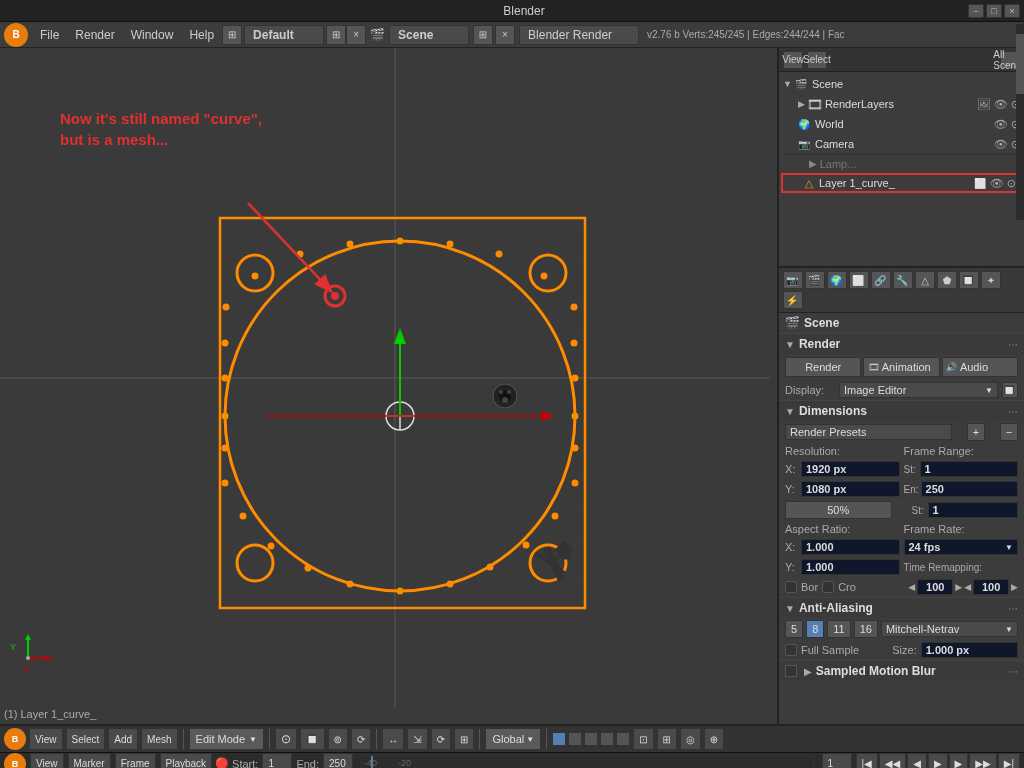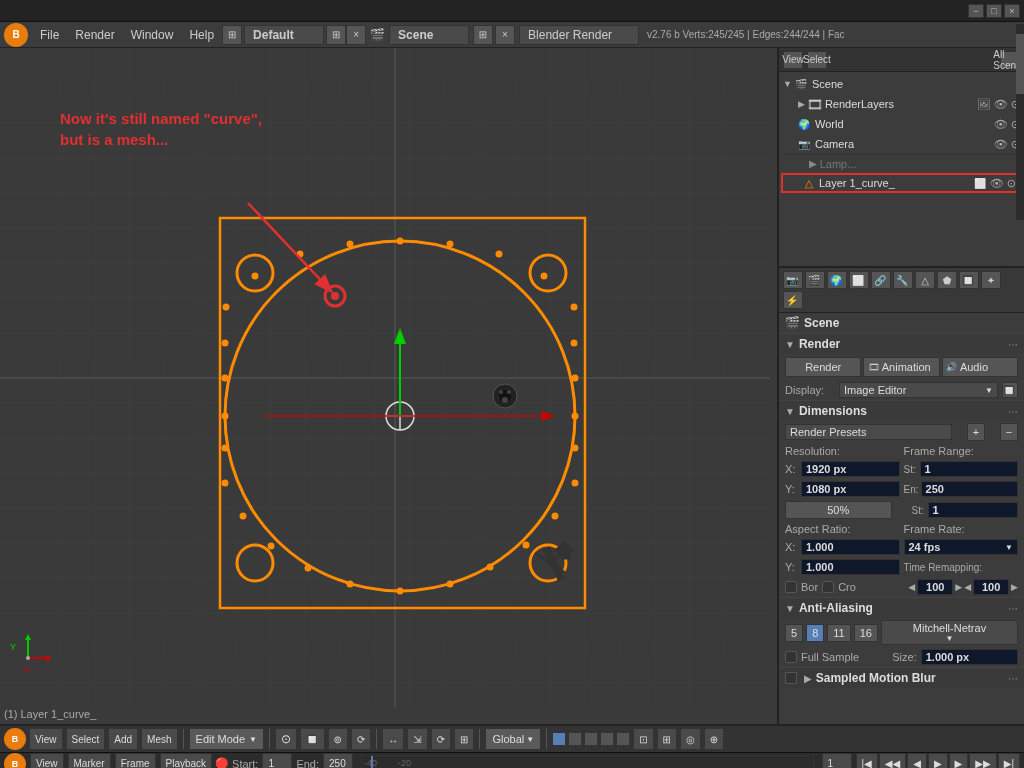--- a/index.html
+++ b/index.html
@@ -111,20 +111,21 @@
 
     
     ::-webkit-scrollbar { width: 8px; background: #2c2c2c; }
     ::-webkit-scrollbar-thumb { background: #555; }
   </style>
 </head>
 <body>
 
 <div id="titlebar">
   <div style="width:80px;"></div>
+  <div class="title">Blender</div>
   <div class="win-controls">
     <span>−</span>
     <span>□</span>
     <span>×</span>
   </div>
 </div>
 
 <div id="menubar">
   <div class="menu-logo">B</div>
   <div class="menu-item">File</div>
@@ -500,21 +501,21 @@
         <span class="section-arrow">▼</span>
         <span class="section-label">Anti-Aliasing</span>
         <span class="section-dots">⋯</span>
       </div>
 
       <div class="aa-row">
         <div class="aa-btn">5</div>
         <div class="aa-btn active">8</div>
         <div class="aa-btn">11</div>
         <div class="aa-btn">16</div>
-        <div class="aa-select" style="display:flex;align-items:center;justify-content:space-between;padding:1px 4px;flex-direction:column;">
+        <div class="aa-select" style="display:flex;align-items:center;justify-content:space-between;padding:1px 4px;">
             <span>Mitchell-Netrav</span>
             <span style="font-size:8px;">▼</span>
           </div>
       </div>
 
       <div class="aa-check-row">
         <div style="width:12px;height:12px;border:1px solid #555;background:#333;border-radius:2px;"></div>
         <span style="color:#aaa;font-size:11px;flex:1;">Full Sample</span>
         <span style="color:#aaa;font-size:11px;">Size:</span>
         <div class="dim-val" style="width:65px;">1.000 px</div>

